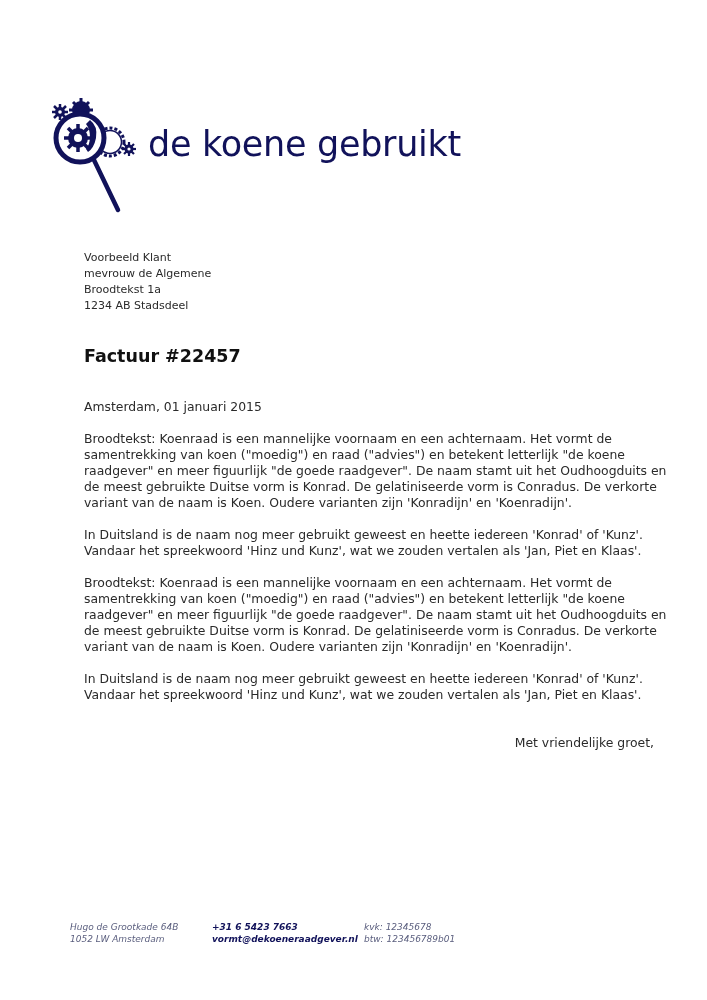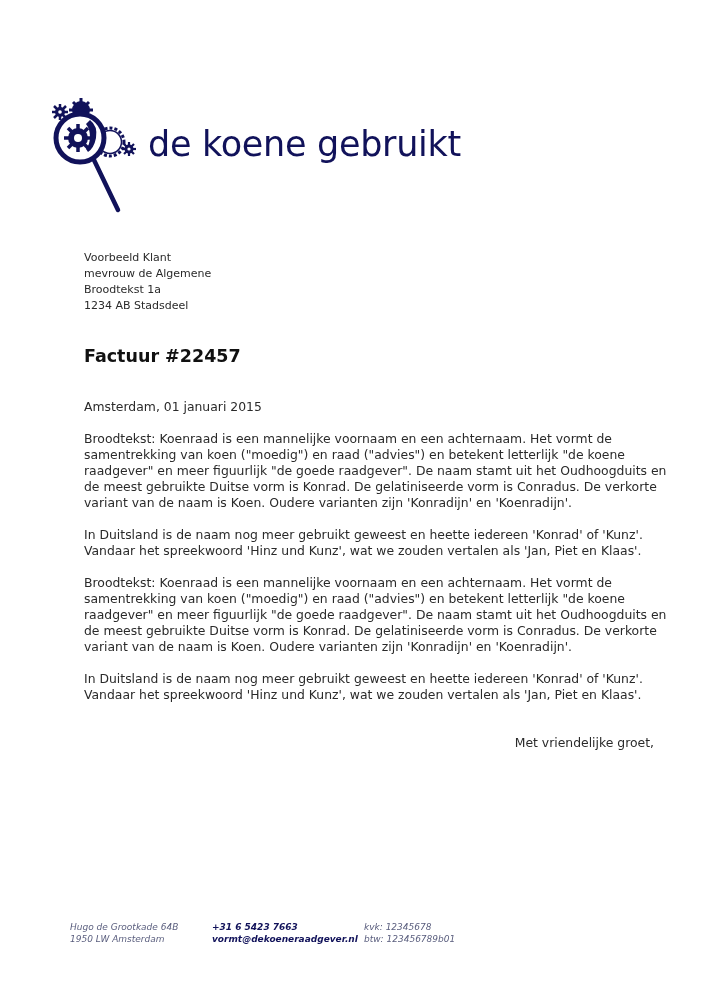--- a/index.html
+++ b/index.html
@@ -116,21 +116,21 @@
   </p>
   <p>
     <span class="line">In Duitsland is de naam nog meer gebruikt geweest en heette iedereen 'Konrad' of 'Kunz'.</span>
     <span class="line">Vandaar het spreekwoord 'Hinz und Kunz', wat we zouden vertalen als 'Jan, Piet en Klaas'.</span>
   </p>
   <p class="gap-sign">Met vriendelijke groet,</p>
 </div>
 
 <div class="footer f1">
   <div>Hugo de Grootkade 64B</div>
-  <div>1950 LW Amsterdam</div>
+  <div>1052 LW Amsterdam</div>
 </div>
 <div class="footer f2">
   <div>+31 6 5423 7663</div>
   <div>vormt@dekoeneraadgever.nl</div>
 </div>
 <div class="footer f3">
   <div>kvk: 12345678</div>
   <div>btw: 123456789b01</div>
 </div>
 

